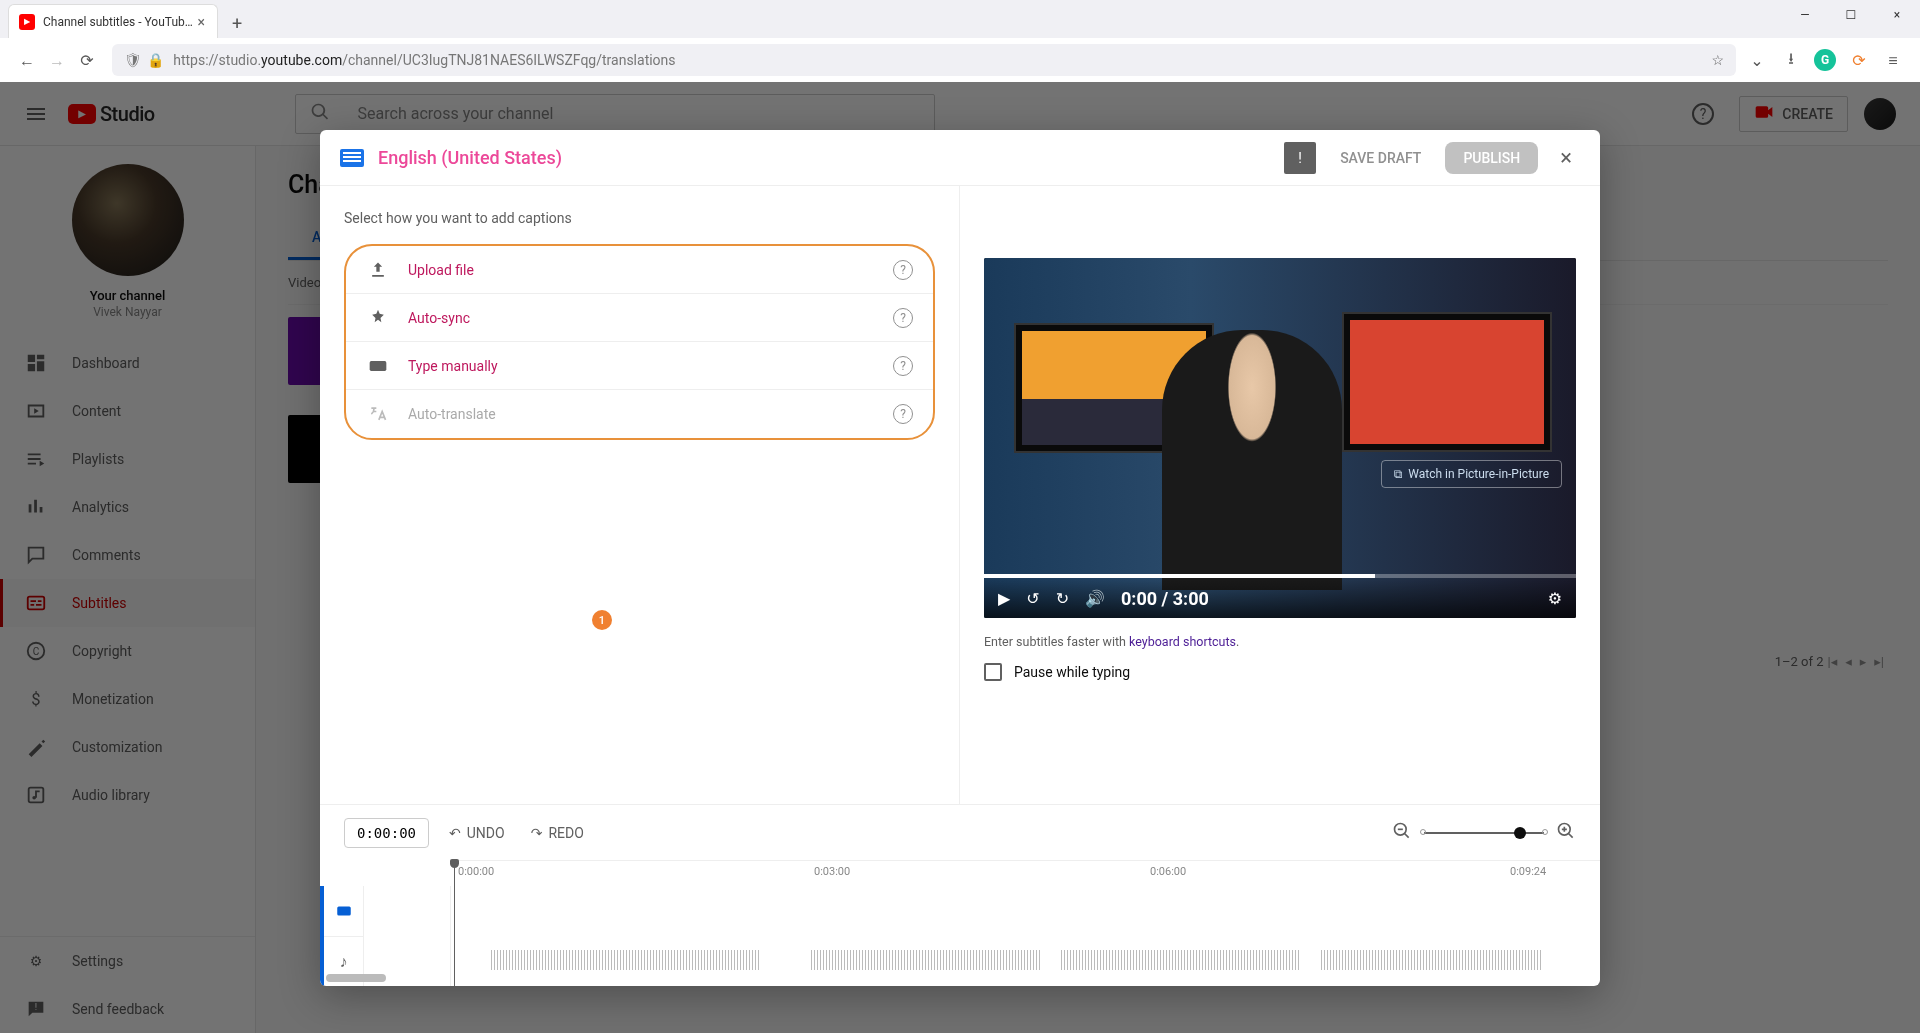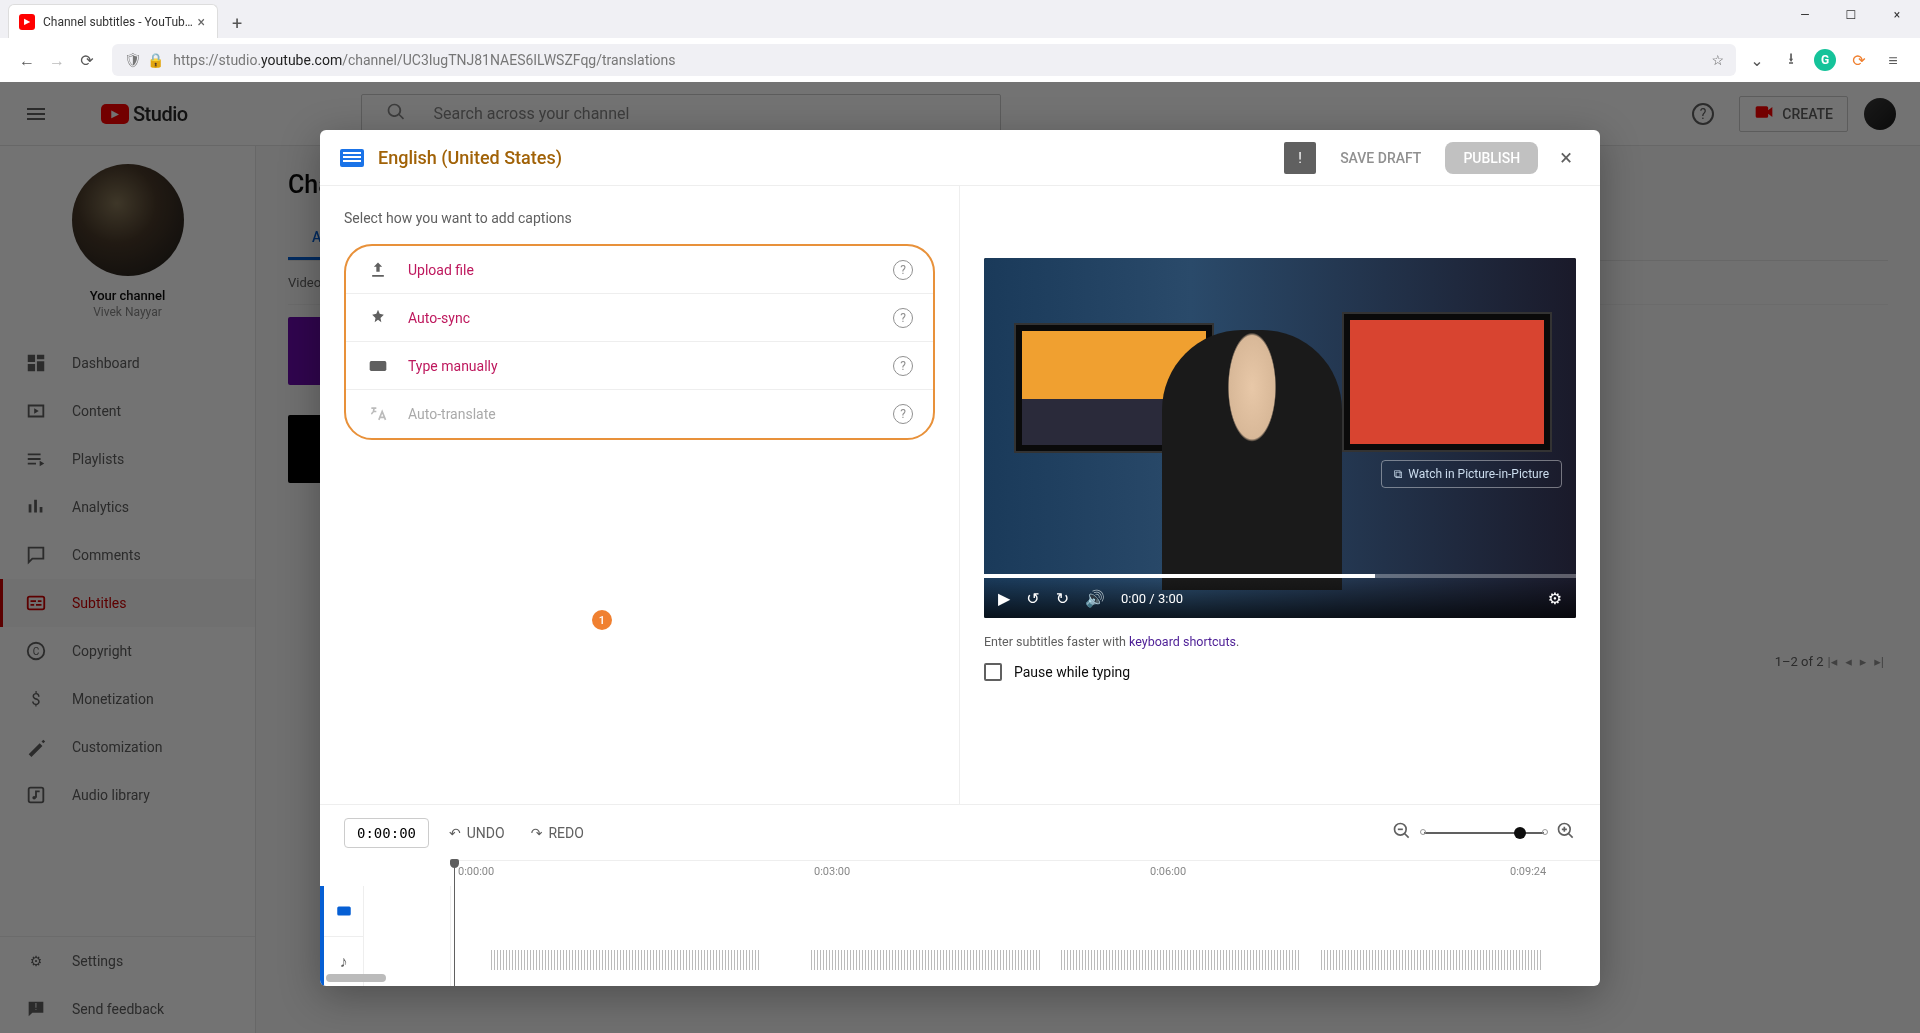--- a/index.html
+++ b/index.html
@@ -21,27 +21,27 @@
 .url-secure { margin-right: 8px; color:#777; display:flex; gap:6px; align-items:center;}
 .url-text { color: #777; }
 .url-text .domain { color: #222; }
 .addr-right { display: flex; gap: 12px; align-items: center; padding-right:4px;}
 .addr-icon { width: 22px; height: 22px; color: #5a5a5a; display:flex; align-items:center; justify-content:center; cursor:pointer;}
 .addr-icon.grammarly { background:#15c39a; border-radius:50%; color:#fff; font-size:12px; font-weight:bold;}
 .win-controls { position: absolute; top: 0; right: 0; display: flex; height:38px;}
 .win-btn { width: 46px; height: 30px; display: flex; align-items: center; justify-content: center; color: #333; cursor: pointer; font-size:12px;}
 
 
-.yt-header { height: 64px; background: #fff; display: flex; align-items: center; padding: 0 24px; border-bottom: 1px solid #e5e5e5; gap: 33px; }
+.yt-header { height: 64px; background: #fff; display: flex; align-items: center; padding: 0 24px; border-bottom: 1px solid #e5e5e5; }
 .yt-menu { width: 24px; height: 24px; cursor: pointer; color:#606060;}
 .yt-logo { display: flex; align-items: center; margin-left: 20px; gap:4px;}
 .yt-logo-icon { width: 28px; height: 20px; background: #f00; border-radius: 5px; display:flex; align-items:center; justify-content:center;}
 .yt-logo-icon::after{content:"▶"; color:#fff; font-size:10px;}
 .yt-logo-text { font-size: 20px; font-weight: 500; letter-spacing: -0.5px; color:#282828;}
-.yt-search { flex: 1; max-width: 640px; margin: 0 auto 0 140px; height: 40px; border: 1px solid #ccc; border-radius: 2px; display: flex; align-items: center; padding: 0 24px; color: #888; background:#fff;}
+.yt-search { flex: 1; max-width: 640px; margin: 0 auto 0 140px; height: 40px; border: 1px solid #ccc; border-radius: 2px; display: flex; align-items: center; padding: 0 14px; color: #888; background:#fff;}
 .yt-search svg, .yt-search .sicon { margin-right: 14px; color:#888;}
 .yt-header-right { margin-left: auto; display: flex; align-items: center; gap: 16px; }
 .help-btn { width: 40px; height: 40px; display: flex; align-items: center; justify-content: center; color: #606060; cursor:pointer; border-radius:50%;}
 .create-btn { height: 36px; border: 1px solid #ccc; border-radius: 2px; display: flex; align-items: center; padding: 0 14px; font-size: 14px; font-weight: 500; color:#606060; cursor:pointer; gap:8px;}
 .create-icon { color:#f00; }
 .avatar { width: 32px; height: 32px; border-radius: 50%; background: linear-gradient(135deg,#3a3a3a,#1a1a1a); cursor:pointer;}
 
 
 .main { display: flex; height: calc(100% - 146px); }
 .sidebar { width: 256px; background: #fff; border-right: 1px solid #e5e5e5; padding-top: 18px; display:flex; flex-direction:column;}
@@ -65,21 +65,21 @@
 .thumb-bg2 { width:120px; height:68px; background:#000; border-radius:2px; margin-top:30px;}
 .pager { position:absolute; right:32px; bottom:360px; display:flex; align-items:center; font-size:13px; color:#606060;}
 .pager-btn { color:#909090; cursor:pointer; padding:4px;}
 
 
 .overlay { position: absolute; inset: 82px 0 0 0; background: rgba(0,0,0,0.55); }
 .modal { position: absolute; top: 130px; left: 50%; transform: translateX(-50%); width: 1280px; height: 856px; background: #fff; border-radius: 6px; box-shadow: 0 10px 40px rgba(0,0,0,0.3); display:flex; flex-direction:column; overflow:hidden;}
 .modal-header { height: 56px; display: flex; align-items: center; padding: 0 20px; border-bottom: 1px solid #eee;}
 .modal-lang-icon { width:24px; height:18px; background:#1a73e8; border-radius:2px; margin-right:14px; position:relative;}
 .modal-lang-icon::after{content:""; position:absolute; left:3px; right:3px; top:3px; height:2px; background:#fff; box-shadow:0 4px 0 #fff, 0 8px 0 #fff;}
-.modal-title { font-size: 18px; font-weight: 500; color:#a16207;}
+.modal-title { font-size: 18px; font-weight: 500; color:#ec4899;}
 .modal-header-right { margin-left: auto; display: flex; align-items: center; gap: 14px;}
 .feedback-btn { width:32px; height:32px; background:#606060; border-radius:2px; color:#fff; display:flex; align-items:center; justify-content:center; font-size:14px; cursor:pointer;}
 .save-draft { font-size: 14px; font-weight: 500; color: #909090; cursor:pointer; padding:8px 10px;}
 .publish { font-size: 14px; font-weight: 500; color: #fff; background: #c1c1c1; padding: 8px 18px; border-radius: 8px; cursor:not-allowed;}
 .modal-close { font-size: 22px; color: #606060; cursor: pointer; padding:4px 8px;}
 
 .modal-body { flex: 1; display: flex; min-height:0;}
 .left-pane { width: 640px; border-right: 1px solid #eee; padding: 24px; }
 .prompt-text { font-size: 14px; color: #606060; margin-bottom: 18px; }
 .options-box { border: 2px solid #e8913a; border-radius: 28px; overflow: hidden; position:relative;}
@@ -99,21 +99,21 @@
 .video-person{position:absolute; left:30%; top:20%; width:180px; height:260px; background:radial-gradient(ellipse at 50% 22%,#e8c8a8 0%,#d8b898 18%,transparent 19%), #1a1a1a; border-radius:80px 80px 0 0;}
 .video-monitor1{position:absolute; left:5%; top:18%; width:200px; height:130px; background:#0a0a0a; border:2px solid #333;}
 .video-monitor1::after{content:""; position:absolute; inset:6px; background:linear-gradient(180deg,#f0a030 0%,#f0a030 60%,#2a2a3a 60%);}
 .video-monitor2{position:absolute; right:4%; top:15%; width:210px; height:140px; background:#0a0a0a; border:2px solid #333;}
 .video-monitor2::after{content:""; position:absolute; inset:6px; background:#d84430;}
 .pip-badge{position:absolute; right:14px; top:56%; padding:6px 12px; border:1px solid rgba(255,255,255,0.4); border-radius:4px; color:#cde; font-size:12px; display:flex; align-items:center; gap:6px;}
 .video-controls { position: absolute; bottom: 0; left: 0; right: 0; height: 40px; display: flex; align-items: center; padding: 0 14px; gap: 16px; color: #fff; background:linear-gradient(transparent,rgba(0,0,0,0.7));}
 .vc-progress { position:absolute; bottom:40px; left:0; right:0; height:4px; background:rgba(255,255,255,0.3);}
 .vc-progress::after{content:""; position:absolute; left:0; top:0; bottom:0; width:66%; background:#fff;}
 .vc-btn { cursor: pointer; font-size:16px;}
-.vc-time { font-size: 13px;}
+.vc-time { font-size: 18px; font-weight: bold;}
 .vc-gear { margin-left: auto;}
 
 .hint-row { padding: 16px 24px 8px; font-size: 12.5px; color: #606060;}
 .hint-row a { color: #4c1d95; cursor:pointer;}
 .pause-row { padding: 6px 24px; display: flex; align-items: center; gap: 12px; font-size: 14px; color:#0d0d0d;}
 .checkbox { width: 18px; height: 18px; border: 2px solid #606060; border-radius: 2px; cursor:pointer;}
 
 .timeline-bar { border-top:1px solid #eee; height: 56px; display: flex; align-items: center; padding: 0 24px; gap: 14px;}
 .time-input { border: 1px solid #ccc; border-radius: 4px; padding: 6px 12px; font-size: 14px; font-family:monospace;}
 .tl-btn { display: flex; align-items: center; gap: 6px; font-size: 14px; color: #606060; cursor:pointer; padding:4px 6px;}

